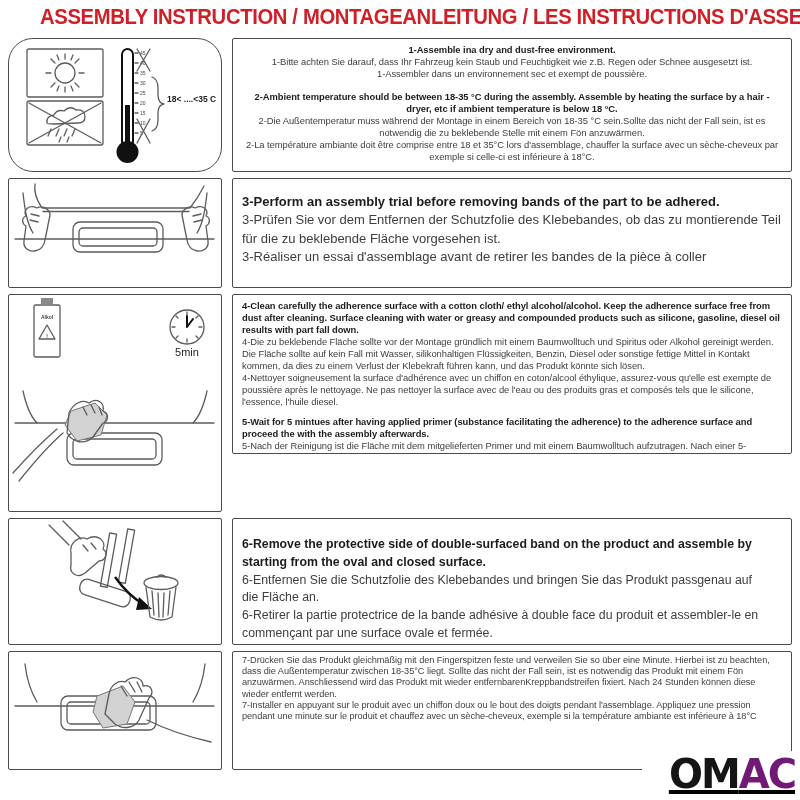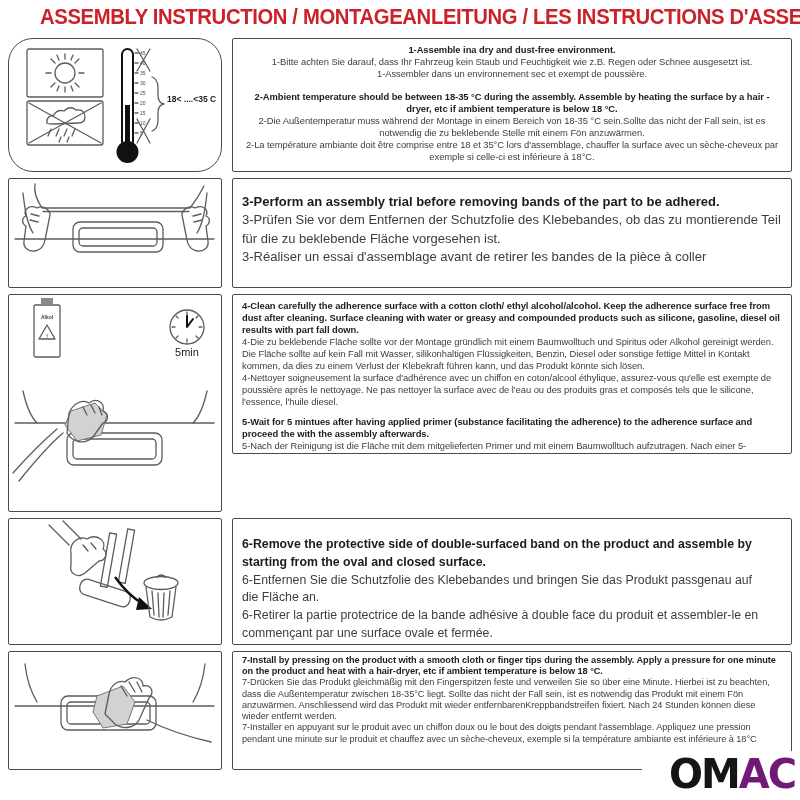--- a/index.html
+++ b/index.html
@@ -21,21 +21,21 @@
   .gap-s{height:9px;}
   svg{display:block;}
   .ln{fill:none;stroke:#5c5c5c;stroke-width:1.3;stroke-linecap:round;stroke-linejoin:round;}
   .lnk{fill:none;stroke:#111;stroke-width:2;stroke-linecap:round;}
   .fillk{fill:#111;stroke:none;}
   .cloth{fill:#d2d2d2;stroke:#777;stroke-width:1;}
   .tinytxt{font-size:5px;fill:#444;font-family:"Liberation Sans",sans-serif;}
   .svg-label{font-size:8.5px;font-weight:bold;fill:#222;font-family:"Liberation Sans",sans-serif;}
   .logo{position:absolute;left:642px;top:751px;width:153px;height:46px;background:#fff;z-index:3;
         display:flex;align-items:center;justify-content:flex-end;
-        font-family:"DejaVu Sans","Liberation Sans",sans-serif;font-weight:bold;font-size:40px;letter-spacing:-2px;}
+        font-family:"DejaVu Sans","Liberation Sans",sans-serif;font-weight:bold;font-size:40px;letter-spacing:-2px;text-decoration:underline;}
   .logo .b{color:#151515;}
   .logo .r{color:#701a75;}
 </style>
 </head>
 <body>
 
 <div class="page">
 
   <div class="title">ASSEMBLY INSTRUCTION / MONTAGEANLEITUNG / LES INSTRUCTIONS D'ASSEMBLAGE</div>
 
@@ -191,21 +191,20 @@
       </g>
       <g>
         <polygon class="cloth" points="88,44 114,34 126,50 118,72 94,76 84,60"></polygon>
         <path class="ln" d="M100,42 c2,-10 10,-14 16,-12 c8,-8 18,-4 18,4 c8,-2 12,6 6,12 l-10,22 c-4,8 -16,10 -24,4 l-10,-10 z" fill="#fff"></path>
         <path class="ln" d="M112,34 l6,10 M120,30 l6,10 M128,30 l5,10" stroke-width="0.9"></path>
         <path class="ln" d="M138,68 C158,78 176,84 202,90"></path>
       </g>
     </svg>
   </div>
   <div class="box txt s tight" style="top:651px;height:119px;">
-    <p class="en">7-Install by pressing on the product with a smooth cloth or finger tips during the assembly. Apply a pressure for one minute on the product and heat with a hair-dryer, etc if ambient temperature is below 18 °C.</p>
     <p>7-Drücken Sie das Produkt gleichmäßig mit den Fingerspitzen feste und verweilen Sie so über eine Minute. Hierbei ist zu beachten, dass die Außentemperatur zwischen 18-35°C liegt. Sollte das nicht der Fall sein, ist es notwendig das Produkt mit einem Fön anzuwärmen. Anschliessend wird das Produkt mit wieder entfernbarenKreppbandstreifen fixiert. Nach 24 Stunden können diese wieder entfernt werden.</p>
     <p>7-Installer en appuyant sur le produit avec un chiffon doux ou le bout des doigts pendant l'assemblage. Appliquez une pression pendant une minute sur le produit et chauffez avec un sèche-cheveux, exemple si la température ambiante est inférieure à 18°C</p>
   </div>
 
   <div class="logo">
     <span class="b">OM</span>
       <span class="r">AC</span>
   </div>
 
 </div>

